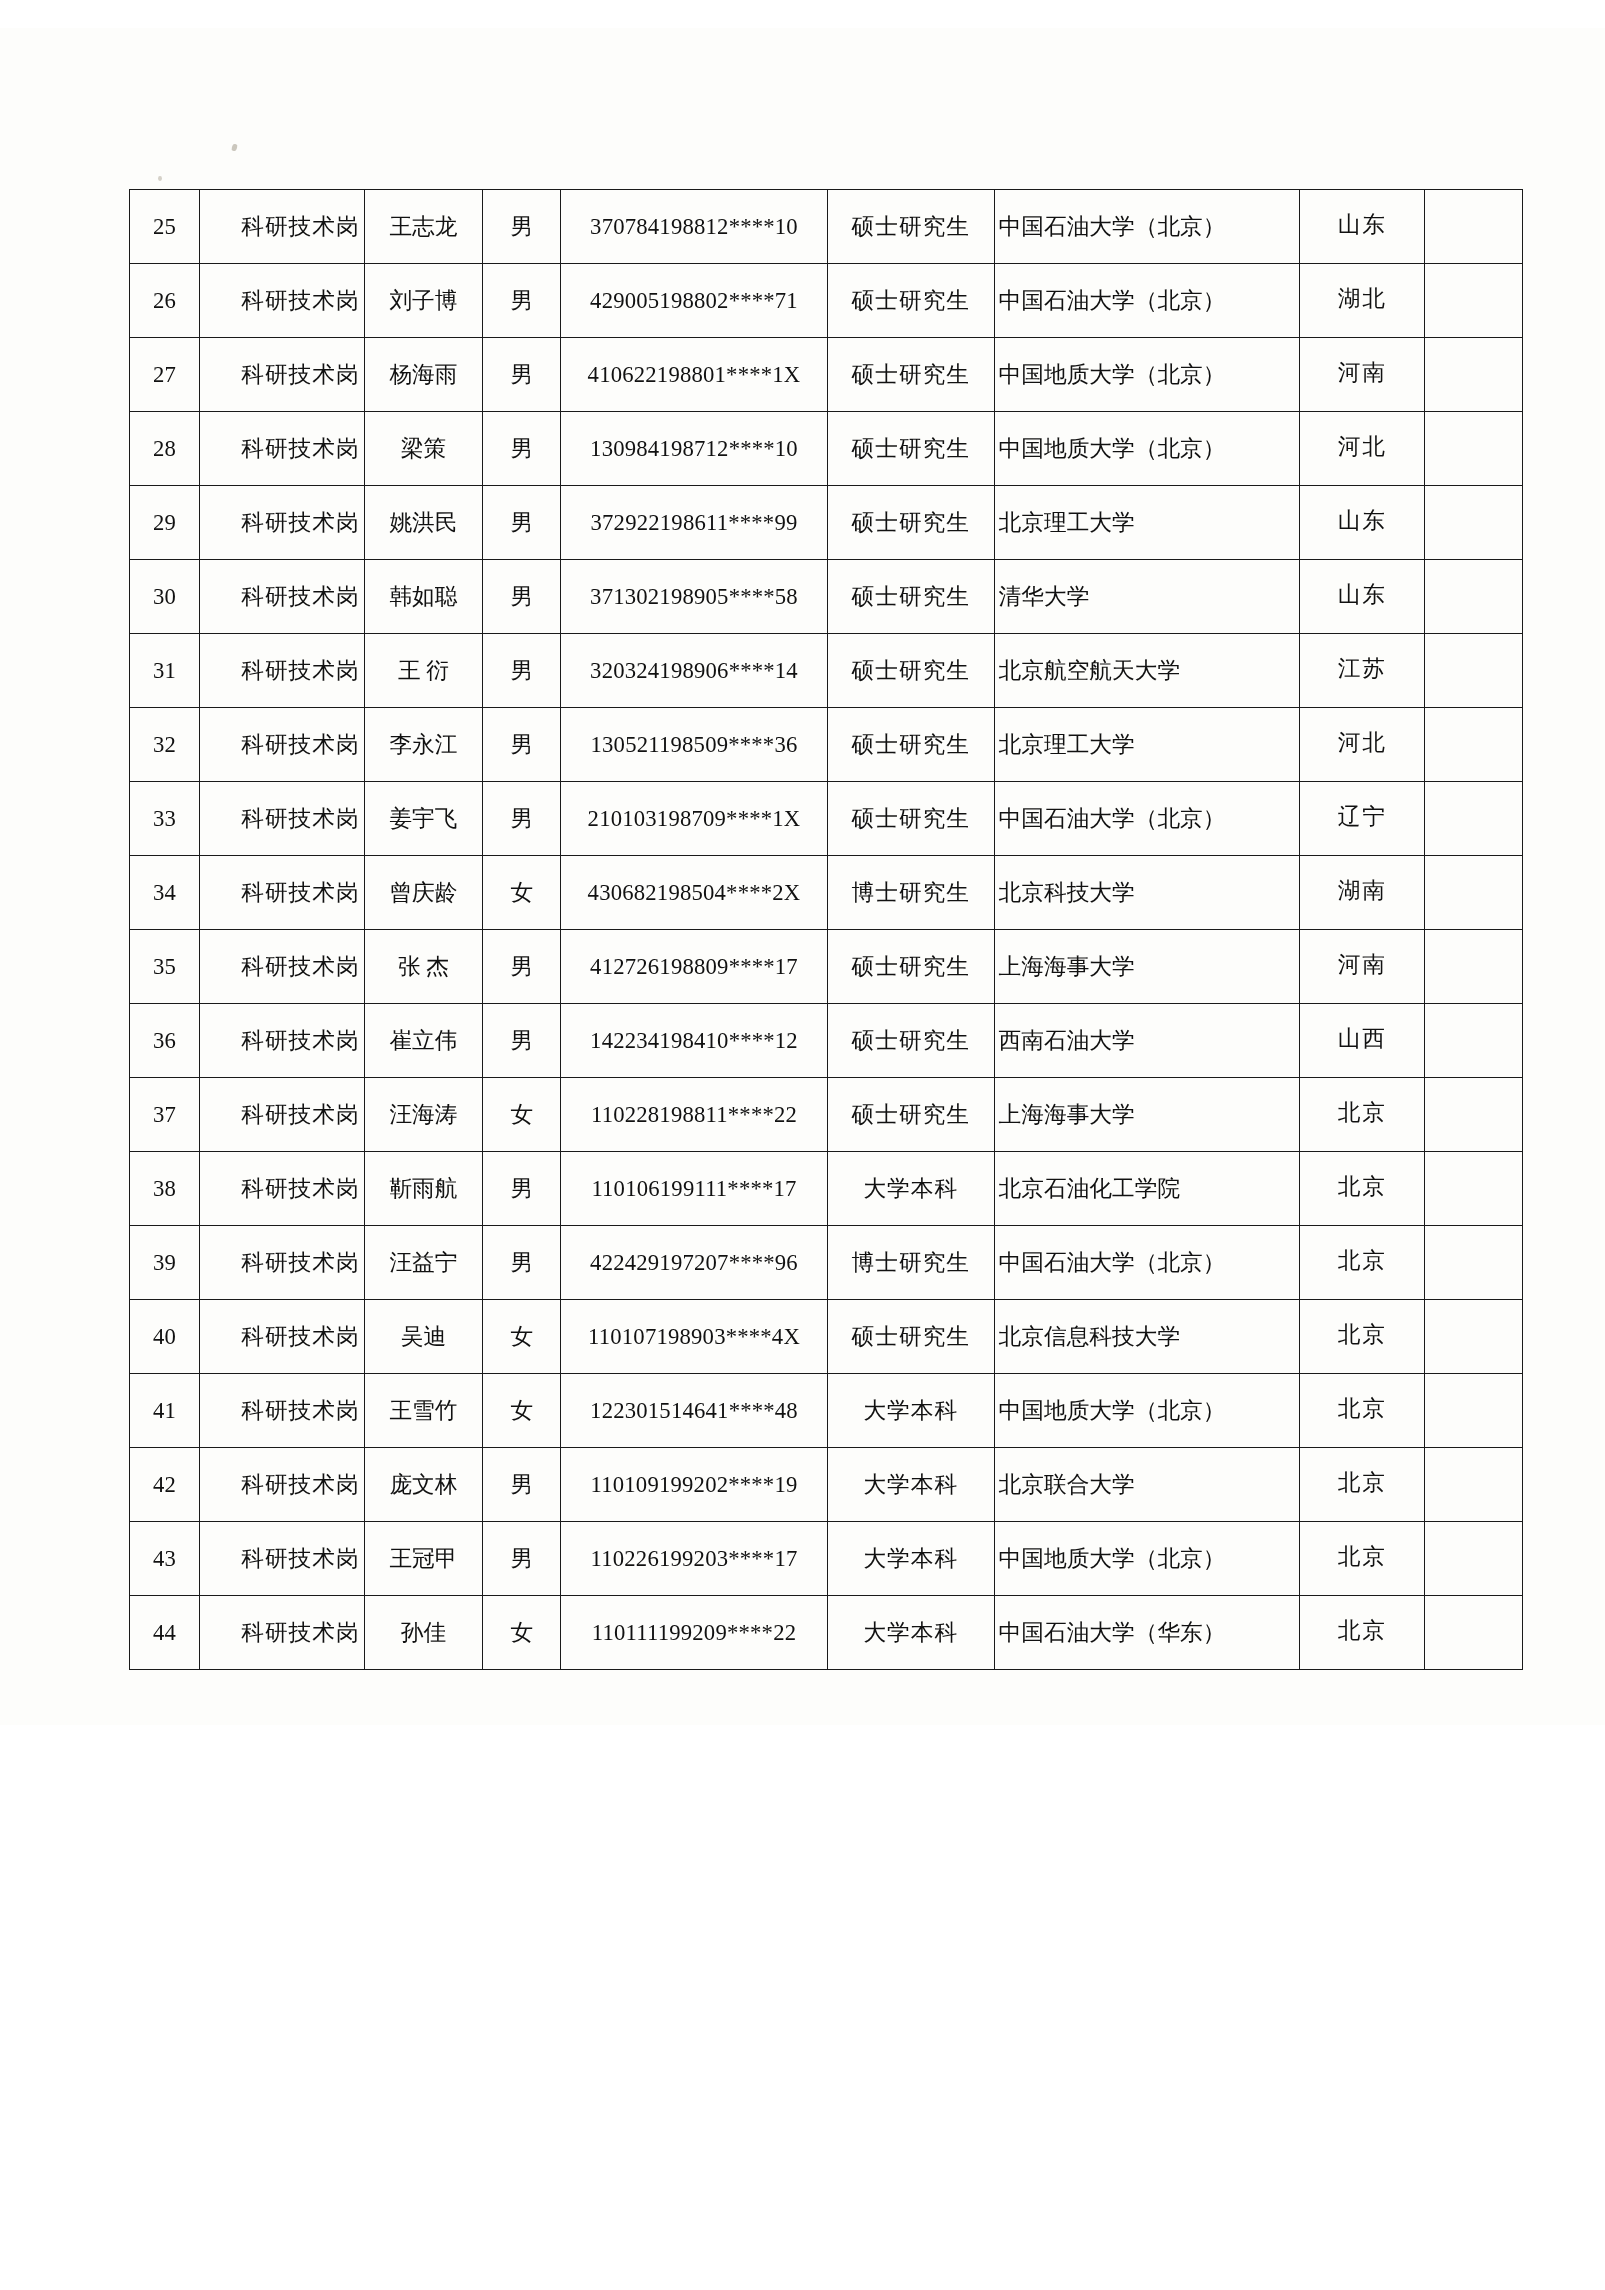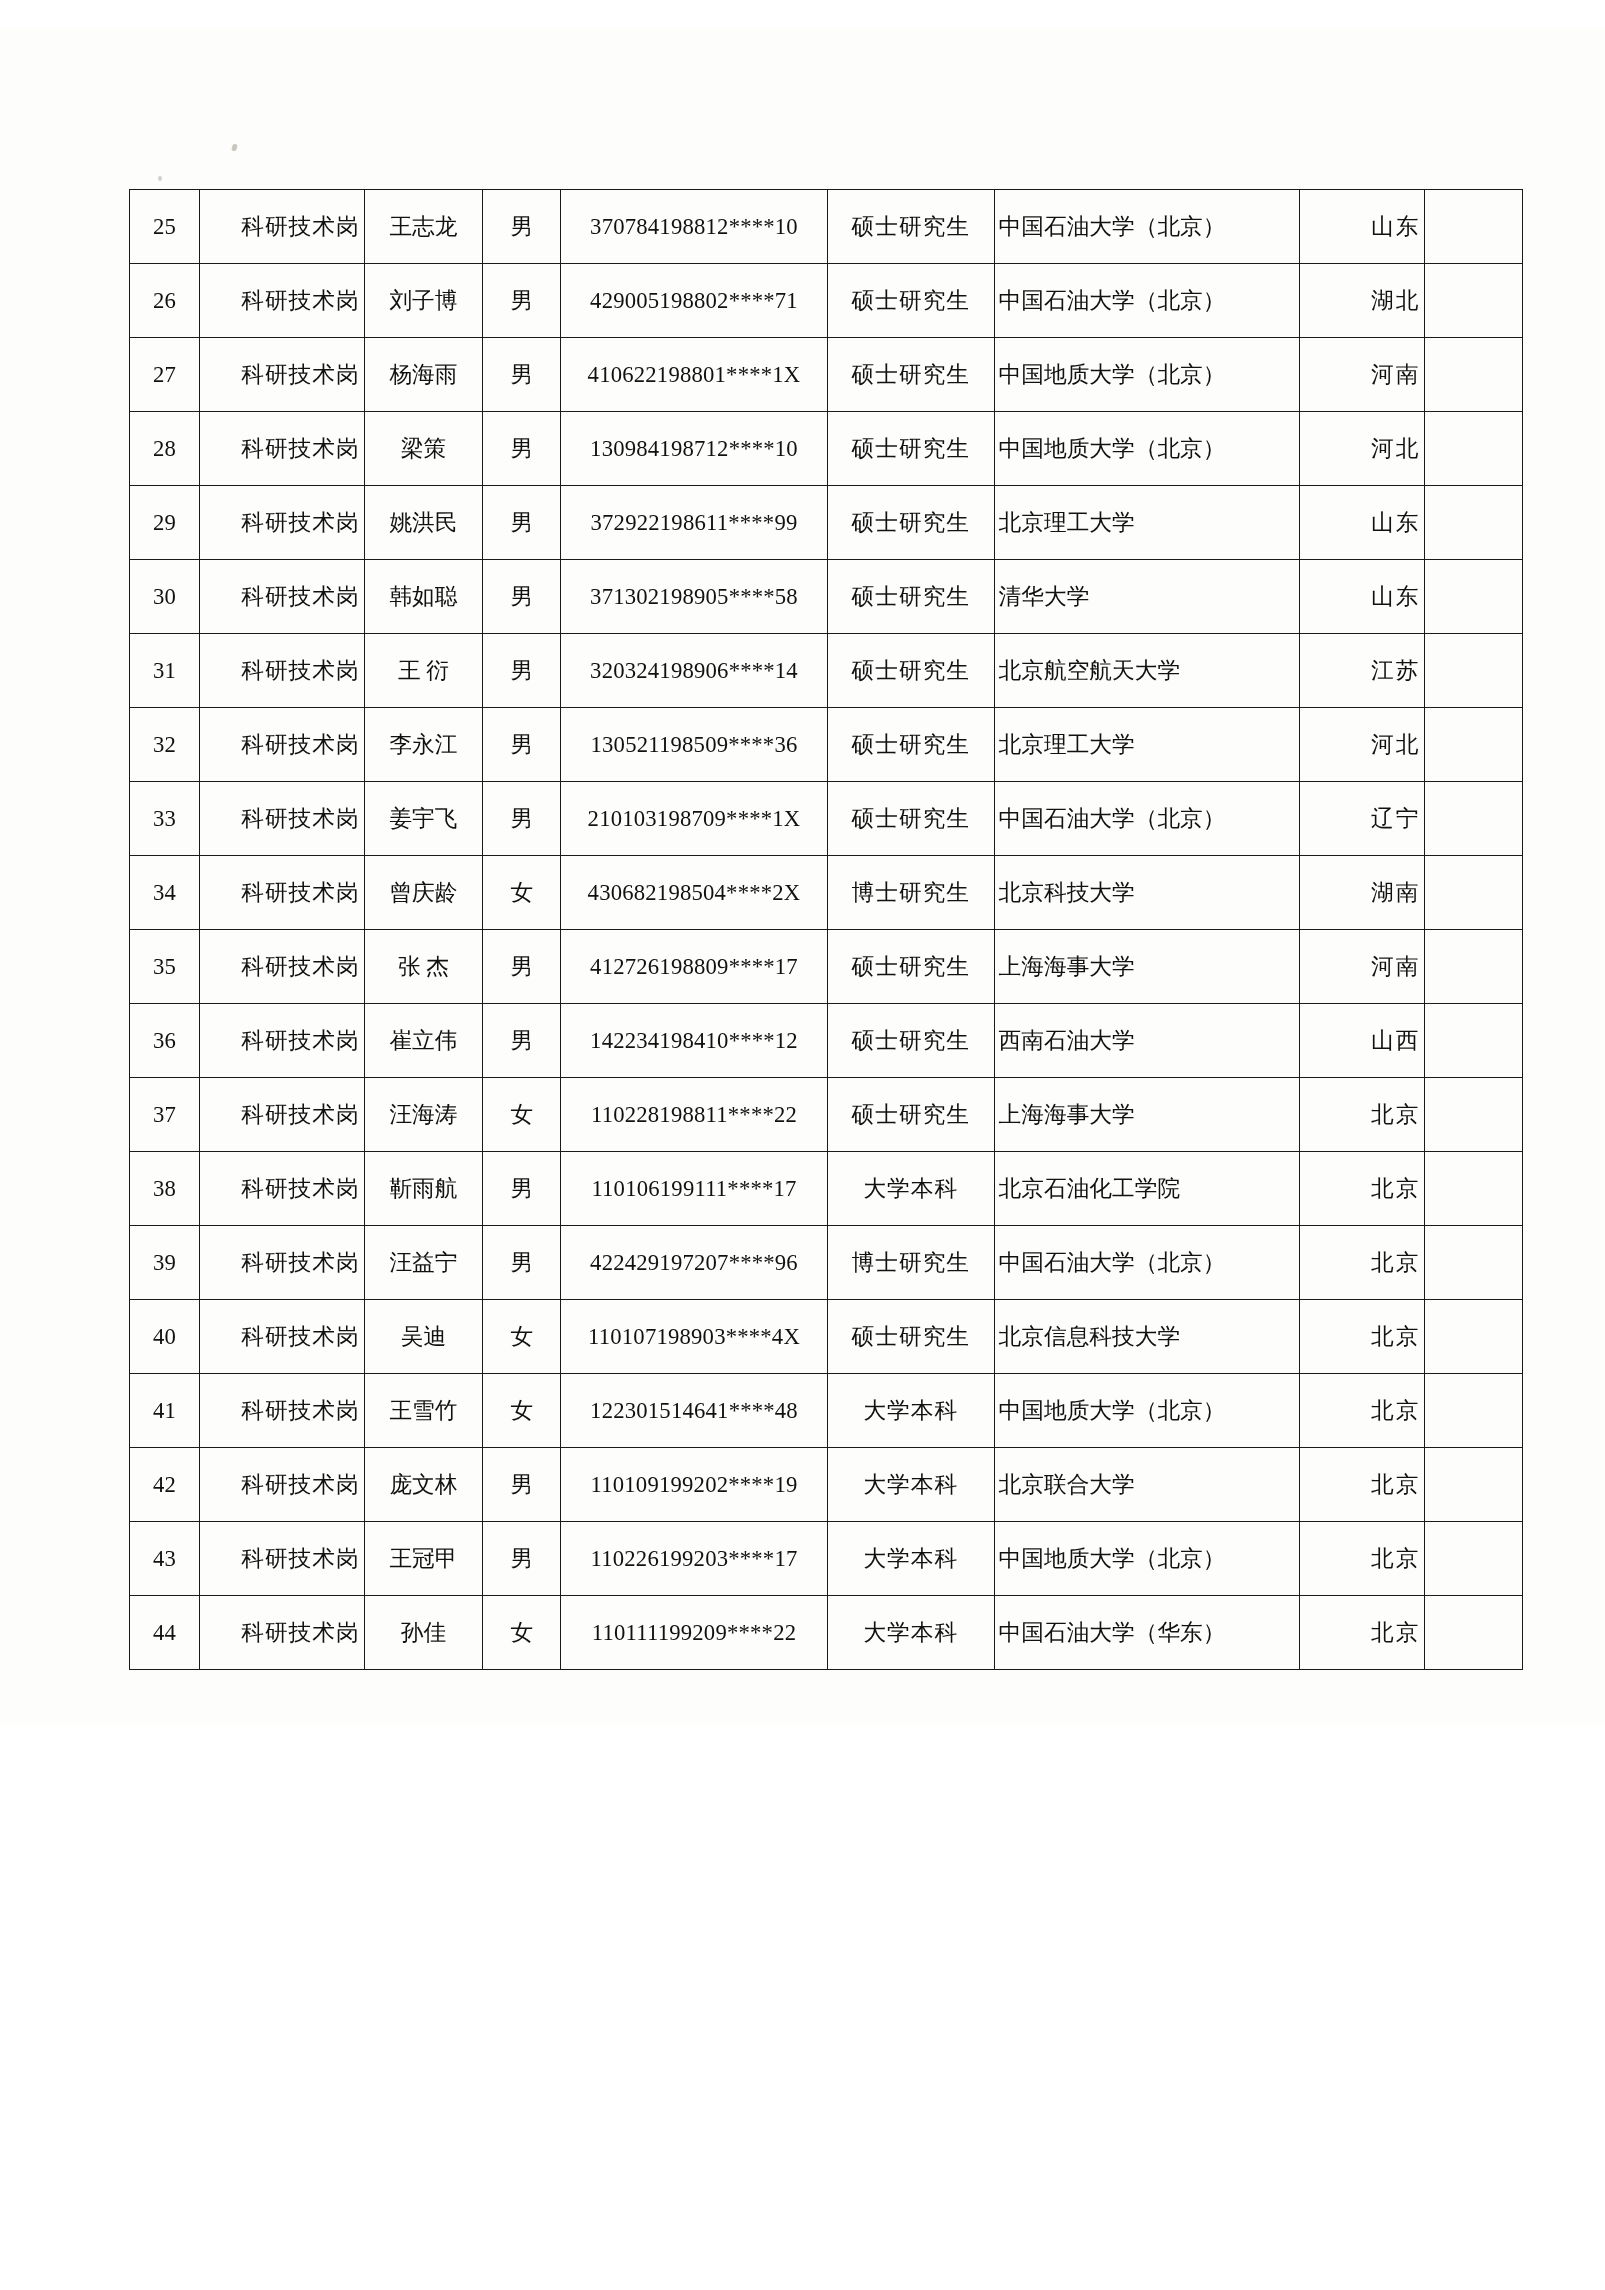--- a/index.html
+++ b/index.html
@@ -58,21 +58,21 @@
     white-space: nowrap;
     overflow: hidden;
   }
   .c-idx   { width: 61px;  text-align: center; }
   .c-post  { width: 156px; text-align: right; letter-spacing: 1px; }
   .c-name  { width: 110px; text-align: center; }
   .c-sex   { width: 69px;  text-align: center; }
   .c-id    { width: 258px; text-align: center; font-family: Liberation Serif, serif; letter-spacing: 0.2px; }
   .c-edu   { width: 158px; text-align: center; letter-spacing: 1px; }
   .c-school{ width: 297px; text-align: left; padding-left: 9.9px; }
-  .c-prov  { width: 116px; text-align: right; letter-spacing: 2px; }
+  .c-prov  { width: 116px; text-align: center; letter-spacing: 2px; font-family: Liberation Mono, monospace; }
   .c-blank { width: 89px; }
 </style>
 </head>
 <body>
 
 <div class="page">
   <div class="speck" style="left:232px; top:116px;"></div>
   <div class="speck2" style="left:158px; top:148px;"></div>
 
   <table class="roster">

